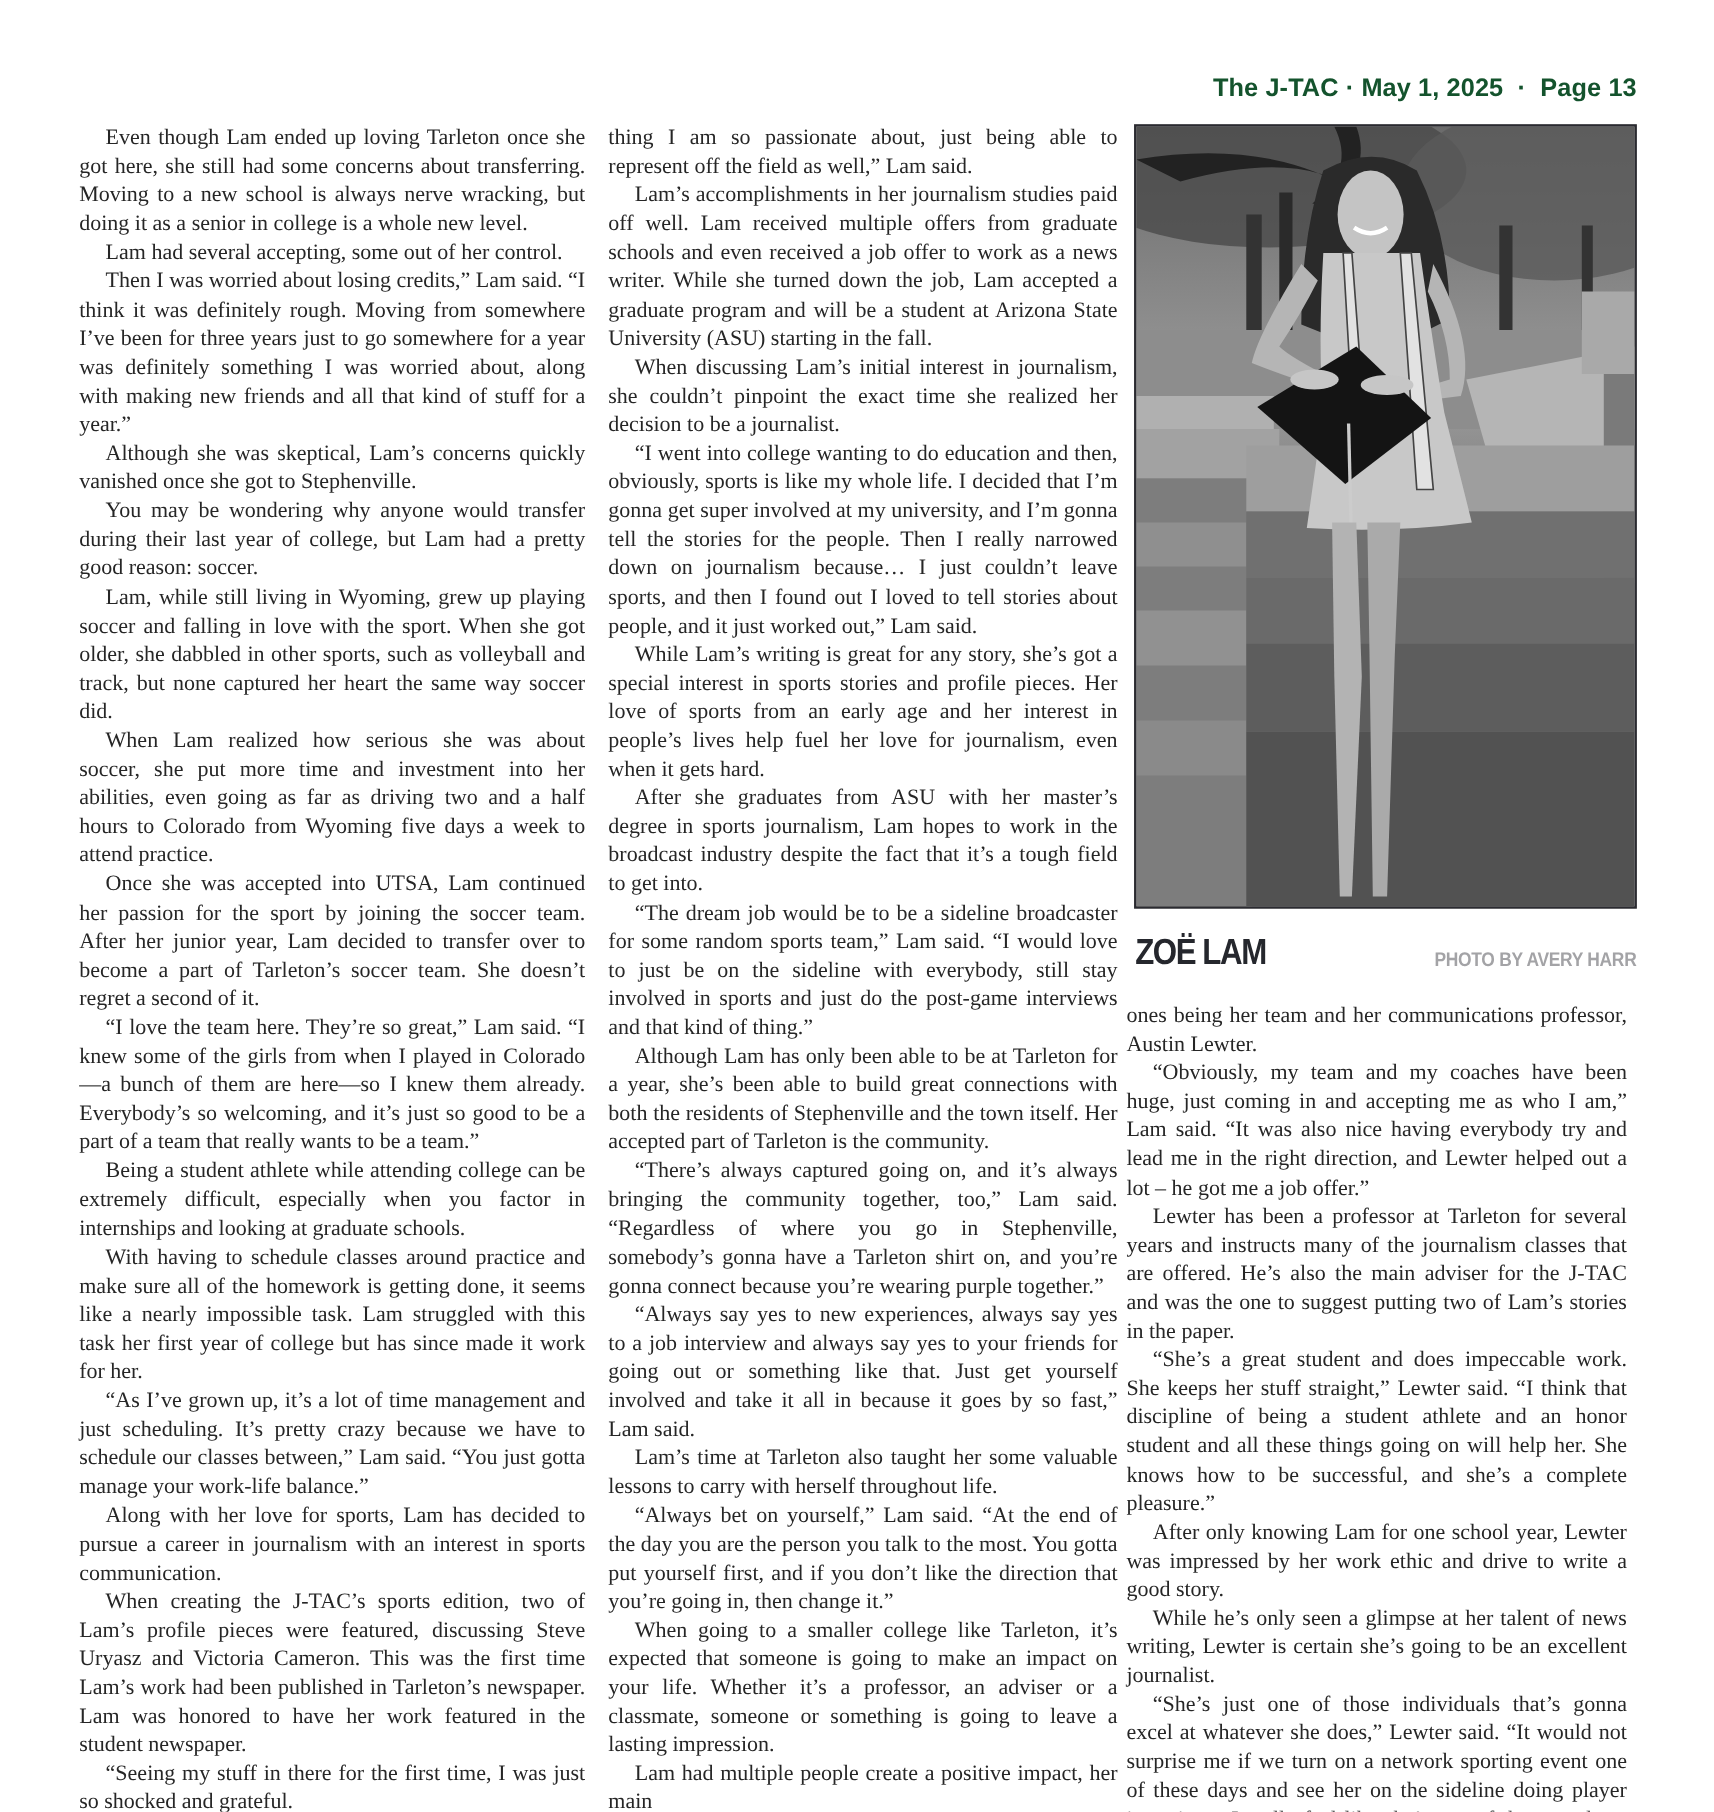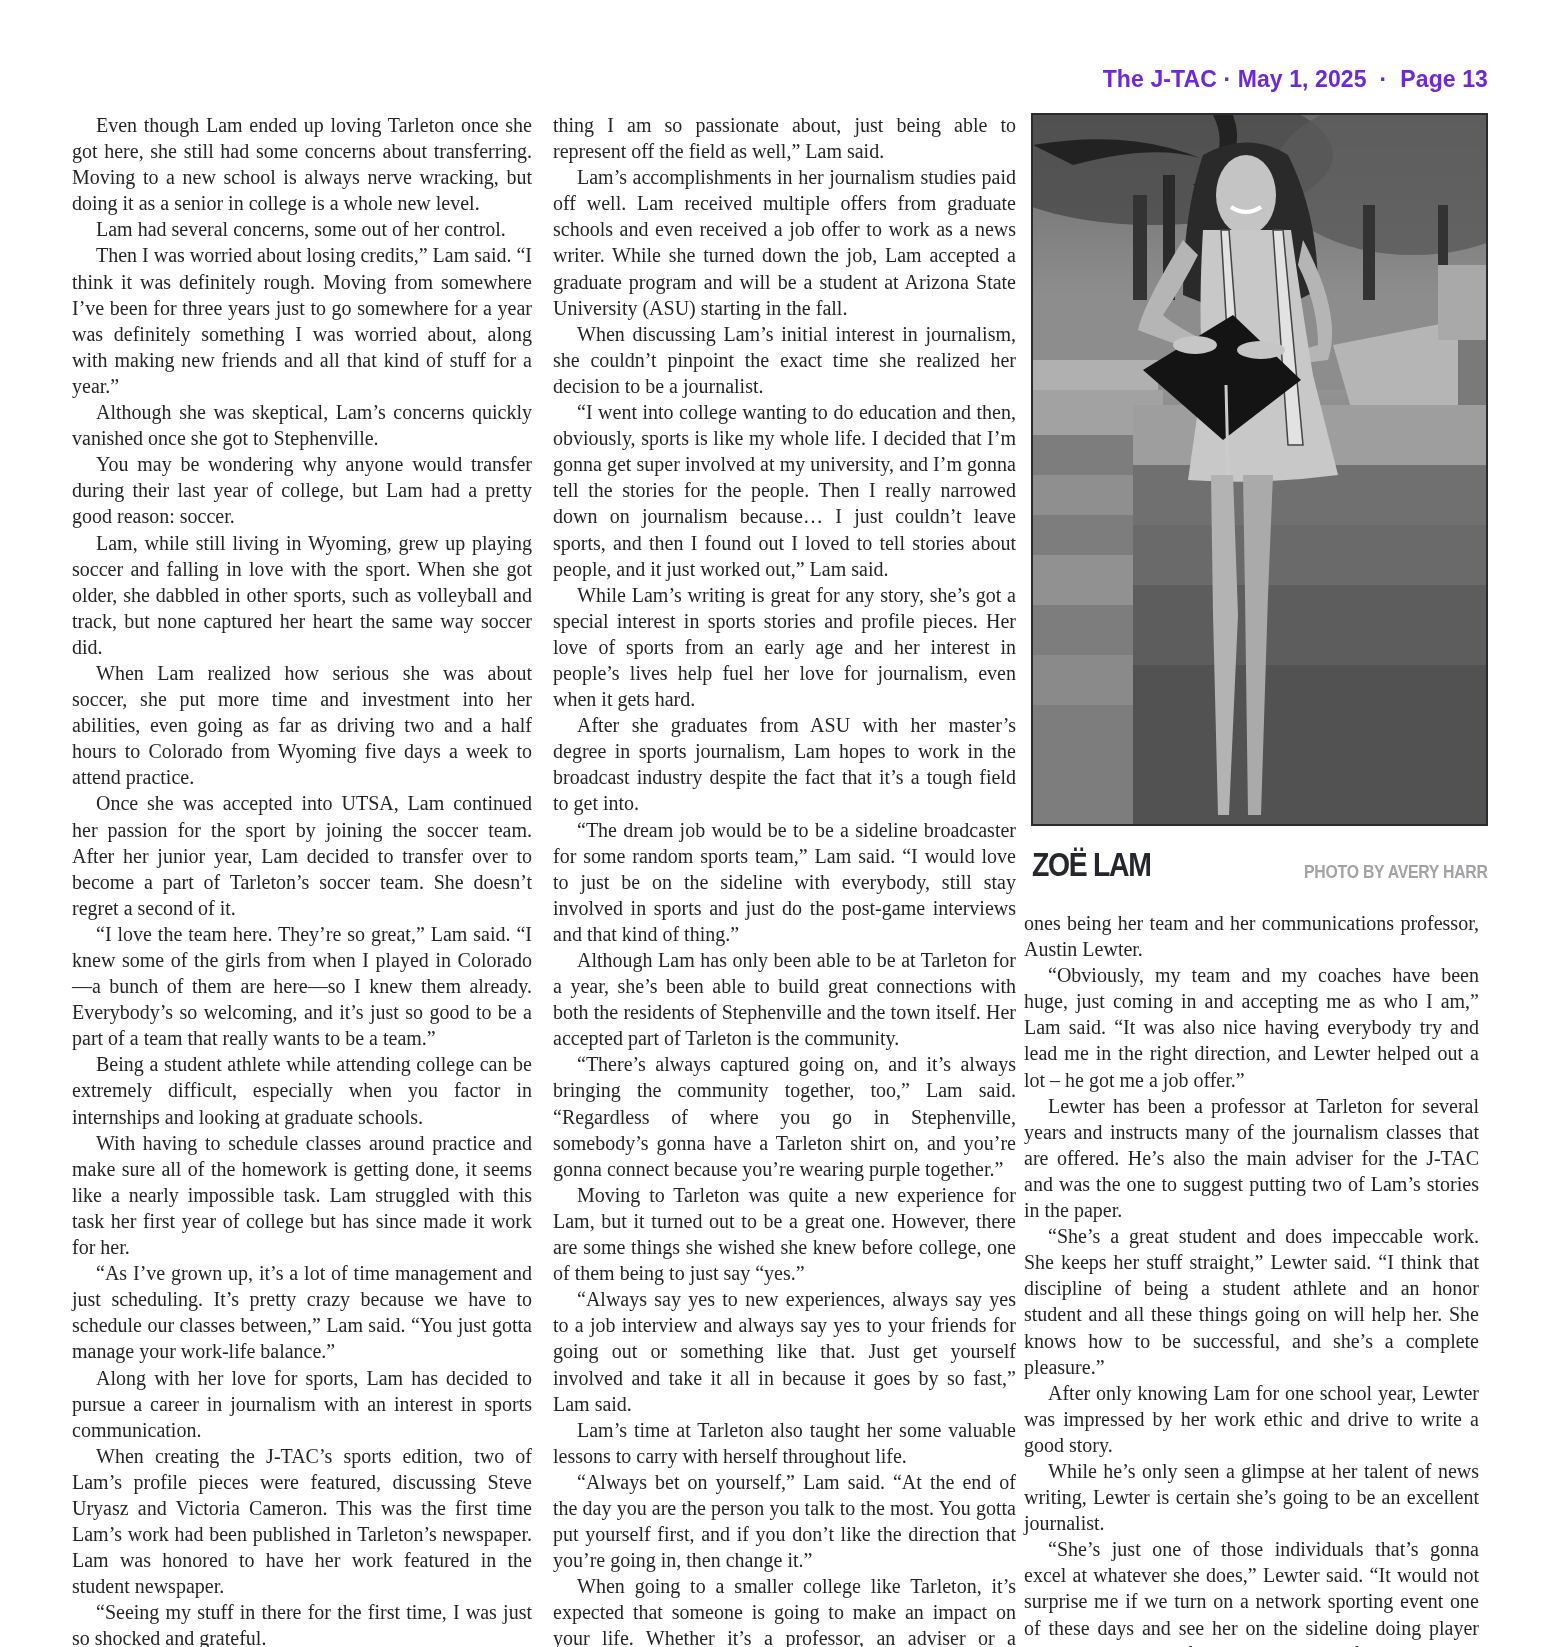--- a/index.html
+++ b/index.html
@@ -1,20 +1,20 @@
 <!DOCTYPE html>
 <html><head>
 <meta charset="utf-8">
 <style>
   html, body { margin: 0; padding: 0; background: #ffffff; }
   body { width: 1558px; height: 1647px; position: relative; overflow: hidden; }
   .header {
     position: absolute; top: 66px; right: 70px;
     font-family: "Liberation Sans", sans-serif; font-weight: bold;
-    font-size: 23px; color: #6d28d9; letter-spacing: 0.1px; white-space: pre;
+    font-size: 23px; color: #14532d; letter-spacing: 0.1px; white-space: pre;
   }
   .col {
     position: absolute; top: 112px;
     font-family: "Liberation Serif", serif; font-size: 20px; line-height: 26.1px;
     color: #262626; text-align: justify; hyphens: manual;
   }
   .col p { margin: 0; text-indent: 24px; }
   .col p.cont { text-indent: 0; }
   #col1 { left: 72px; width: 460px; }
   #col2 { left: 553px; width: 463px; }
@@ -35,21 +35,21 @@
     font-size: 18px; color: #a3a3a6; letter-spacing: -0.3px; transform: scaleX(0.88); transform-origin: right;
   }
 </style>
 </head>
 <body>
 
 <div class="header">The J-TAC · May 1, 2025  ·  Page 13</div>
 
 <div class="col" id="col1">
     <p>Even though Lam ended up loving Tarleton once she got here, she still had some concerns about transferring. Moving to a new school is always nerve wracking, but doing it as a senior in college is a whole new level.</p>
-    <p>Lam had several concerns, some out of her control.</p>
+    <p>Lam had several accepting, some out of her control.</p>
     <p>Then I was worried about losing credits,” Lam said. “I think it was definitely rough. Moving from somewhere I’ve been for three years just to go somewhere for a year was definitely some­thing I was worried about, along with making new friends and all that kind of stuff for a year.”</p>
     <p>Although she was skeptical, Lam’s concerns quickly van­ished once she got to Stephenville.</p>
     <p>You may be wondering why anyone would transfer during their last year of college, but Lam had a pretty good reason: soc­cer.</p>
     <p>Lam, while still living in Wyoming, grew up playing soc­cer and falling in love with the sport. When she got older, she dabbled in other sports, such as volleyball and track, but none captured her heart the same way soccer did.</p>
     <p>When Lam realized how serious she was about soccer, she put more time and investment into her abilities, even going as far as driving two and a half hours to Colorado from Wyoming five days a week to attend practice.</p>
     <p>Once she was accepted into UTSA, Lam continued her pas­sion for the sport by joining the soccer team. After her junior year, Lam decided to transfer over to become a part of Tarleton’s soccer team. She doesn’t regret a second of it.</p>
     <p>“I love the team here. They’re so great,” Lam said. “I knew some of the girls from when I played in Colorado—a bunch of them are here—so I knew them already. Everybody’s so wel­coming, and it’s just so good to be a part of a team that really wants to be a team.”</p>
     <p>Being a student athlete while attending college can be ex­tremely difficult, especially when you factor in internships and looking at graduate schools.</p>
     <p>With having to schedule classes around practice and make sure all of the homework is getting done, it seems like a nearly impossible task. Lam struggled with this task her first year of college but has since made it work for her.</p>
     <p>“As I’ve grown up, it’s a lot of time management and just scheduling. It’s pretty crazy because we have to schedule our classes between,” Lam said. “You just gotta manage your work-life balance.”</p>
@@ -61,21 +61,20 @@
 <div class="col" id="col2">
     <p class="cont">thing I am so passionate about, just being able to represent off the field as well,” Lam said.</p>
     <p>Lam’s accomplishments in her journalism studies paid off well. Lam received multiple offers from graduate schools and even received a job offer to work as a news writer. While she turned down the job, Lam accepted a graduate program and will be a student at Arizona State University (ASU) starting in the fall.</p>
     <p>When discussing Lam’s initial interest in journalism, she couldn’t pinpoint the exact time she realized her decision to be a journalist.</p>
     <p>“I went into college wanting to do education and then, obvi­ously, sports is like my whole life. I decided that I’m gonna get super involved at my university, and I’m gonna tell the stories for the people. Then I really narrowed down on journalism be­cause… I just couldn’t leave sports, and then I found out I loved to tell stories about people, and it just worked out,” Lam said.</p>
     <p>While Lam’s writing is great for any story, she’s got a special interest in sports stories and profile pieces. Her love of sports from an early age and her interest in people’s lives help fuel her love for journalism, even when it gets hard.</p>
     <p>After she graduates from ASU with her master’s degree in sports journalism, Lam hopes to work in the broadcast industry despite the fact that it’s a tough field to get into.</p>
     <p>“The dream job would be to be a sideline broadcaster for some random sports team,” Lam said. “I would love to just be on the sideline with everybody, still stay involved in sports and just do the post-game interviews and that kind of thing.”</p>
     <p>Although Lam has only been able to be at Tarleton for a year, she’s been able to build great connections with both the residents of Stephenville and the town itself. Her accepted part of Tarleton is the community.</p>
     <p>“There’s always captured going on, and it’s always bringing the community together, too,” Lam said. “Regardless of where you go in Stephenville, somebody’s gonna have a Tarleton shirt on, and you’re gonna connect because you’re wearing purple to­gether.”</p>
-    <p>Moving to Tarleton was quite a new experience for Lam, but it turned out to be a great one. However, there are some things she wished she knew before college, one of them being to just say “yes.”</p>
     <p>“Always say yes to new experiences, always say yes to a job interview and always say yes to your friends for going out or something like that. Just get yourself involved and take it all in because it goes by so fast,” Lam said.</p>
     <p>Lam’s time at Tarleton also taught her some valuable lessons to carry with herself throughout life.</p>
     <p>“Always bet on yourself,” Lam said. “At the end of the day you are the person you talk to the most. You gotta put yourself first, and if you don’t like the direction that you’re going in, then change it.”</p>
     <p>When going to a smaller college like Tarleton, it’s expected that someone is going to make an impact on your life. Whether it’s a professor, an adviser or a classmate, someone or something is going to leave a lasting impression.</p>
     <p>Lam had multiple people create a positive impact, her main</p>
   </div>
 
 <div class="photo">
   <svg viewBox="0 0 453 709" preserveAspectRatio="none">
     <defs>

